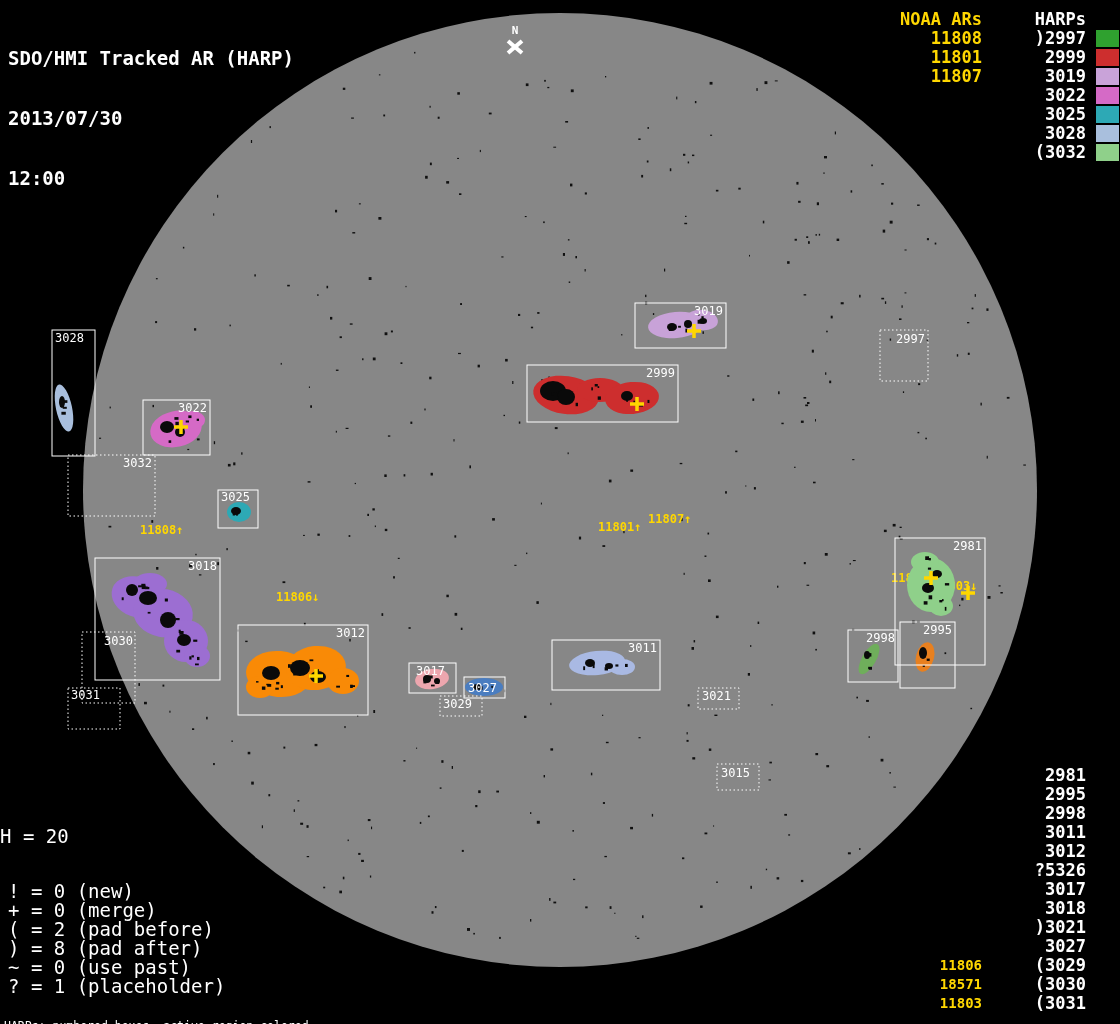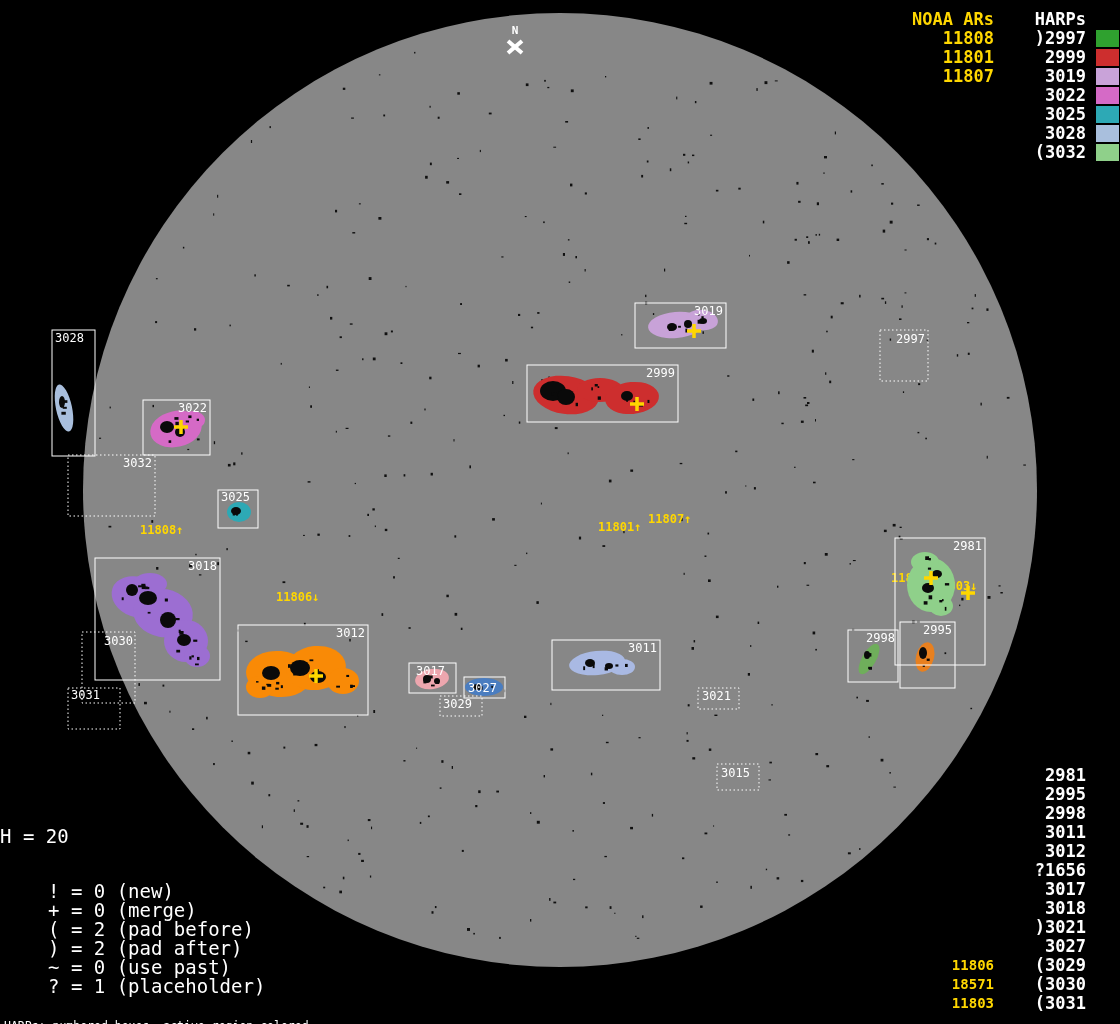--- a/index.html
+++ b/index.html
@@ -10,29 +10,29 @@
   #scene text{font-family:"DejaVu Sans Mono",monospace;}
   #scene text.box-label{font-size:12px;}
   #scene text.noaa-label{font-size:12px;font-weight:bold;}
   #scene text.north-label{font-size:11px;font-weight:bold;}
 
   .title-block{position:absolute;left:8px;top:8px;color:#fff;font-size:19px;font-weight:bold;line-height:20px;white-space:pre;}
 
   .legend-top{position:absolute;right:34px;top:10px;width:160px;}
   .legend-bottom{position:absolute;right:34px;top:766px;width:160px;}
   .leg-row{position:relative;height:19px;line-height:19px;font-size:17px;font-weight:bold;}
-  .leg-noaa{position:absolute;right:92px;white-space:nowrap;color:var(--noaa,#ffd700);margin-left:42px;}
+  .leg-noaa{position:absolute;right:104px;white-space:nowrap;color:var(--noaa,#ffd700);margin-left:42px;}
   .leg-harp{position:absolute;right:0;white-space:nowrap;color:#fff;text-align:right;}
   .legend-bottom .leg-noaa{font-size:14px;}
 
   #swatch-col{position:absolute;left:1096px;top:30px;width:23px;height:136px;}
   .swatch{position:absolute;left:0;width:23px;height:17px;}
 
   .stats-h{position:absolute;left:0;top:826px;color:#fff;font-size:19px;line-height:20px;}
-  #stats-rows{position:absolute;left:8px;top:882px;color:#fff;font-size:19px;line-height:19px;white-space:pre;margin-left:40px;}
+  #stats-rows{position:absolute;left:8px;top:882px;color:#fff;font-size:19px;line-height:19px;white-space:pre;}
   .stat-line{height:19px;}
   .footnotes{position:absolute;left:4px;top:995px;color:#fff;font-size:11.5px;line-height:12.5px;white-space:pre;}
 </style>
 </head>
 <body>
 
 <div id="app">
 
   <svg id="scene" width="1120" height="1024">
       <circle cx="560" cy="490" r="477" fill="#878787"></circle>
@@ -619,20 +619,25 @@
       <line x1="316" y1="669" x2="316" y2="683" stroke="#ffd700" stroke-width="3.5"></line>
       <line x1="924" y1="578" x2="938" y2="578" stroke="#ffd700" stroke-width="3.5"></line>
       <line x1="931" y1="571" x2="931" y2="585" stroke="#ffd700" stroke-width="3.5"></line>
       <line x1="961" y1="593" x2="975" y2="593" stroke="#ffd700" stroke-width="3.5"></line>
       <line x1="968" y1="586" x2="968" y2="600" stroke="#ffd700" stroke-width="3.5"></line>
       <text x="515" y="34" fill="#fff" class="north-label" text-anchor="middle">N</text>
       <line x1="508" y1="41" x2="522" y2="53" stroke="#fff" stroke-width="4"></line>
       <line x1="522" y1="41" x2="508" y2="53" stroke="#fff" stroke-width="4"></line>
     </svg>
 
+  <div class="title-block">
+    <div>SDO/HMI Tracked AR (HARP)</div>
+    <div>2013/07/30</div>
+    <div>12:00</div>
+  </div>
 
   <div class="legend-top">
     <div class="leg-row">
       <span class="leg-noaa">NOAA ARs</span>
       <span class="leg-harp">HARPs</span>
     </div>
     <div id="legend-top-rows">
         <div class="leg-row">
           <span class="leg-noaa">11808</span>
           <span class="leg-harp">)2997</span>
@@ -691,21 +696,21 @@
         <div class="leg-row">
           <span class="leg-noaa"></span>
           <span class="leg-harp">3011</span>
         </div>
         <div class="leg-row">
           <span class="leg-noaa"></span>
           <span class="leg-harp">3012</span>
         </div>
         <div class="leg-row">
           <span class="leg-noaa"></span>
-          <span class="leg-harp">?1656</span>
+          <span class="leg-harp">?5326</span>
         </div>
         <div class="leg-row">
           <span class="leg-noaa"></span>
           <span class="leg-harp">3017</span>
         </div>
         <div class="leg-row">
           <span class="leg-noaa"></span>
           <span class="leg-harp">3018</span>
         </div>
         <div class="leg-row">
@@ -725,20 +730,20 @@
           <span class="leg-harp">(3030</span>
         </div>
         <div class="leg-row">
           <span class="leg-noaa">11803</span>
           <span class="leg-harp">(3031</span>
         </div>
       </div>
   </div>
 
   <div class="stats-h">H = 20</div>
-  <div id="stats-rows"><div class="stat-line">! = 0 (new)</div><div class="stat-line">+ = 0 (merge)</div><div class="stat-line">( = 2 (pad before)</div><div class="stat-line">) = 2 (pad after)</div><div class="stat-line">~ = 0 (use past)</div><div class="stat-line">? = 1 (placeholder)</div></div>
+  <div id="stats-rows"><div class="stat-line">! = 0 (new)</div><div class="stat-line">+ = 0 (merge)</div><div class="stat-line">( = 2 (pad before)</div><div class="stat-line">) = 8 (pad after)</div><div class="stat-line">~ = 0 (use past)</div><div class="stat-line">? = 1 (placeholder)</div></div>
 
   <div class="footnotes">
     <div>HARPs: numbered boxes; active region colored</div>
     
   </div>
 
 </div>
 
 </body></html>

